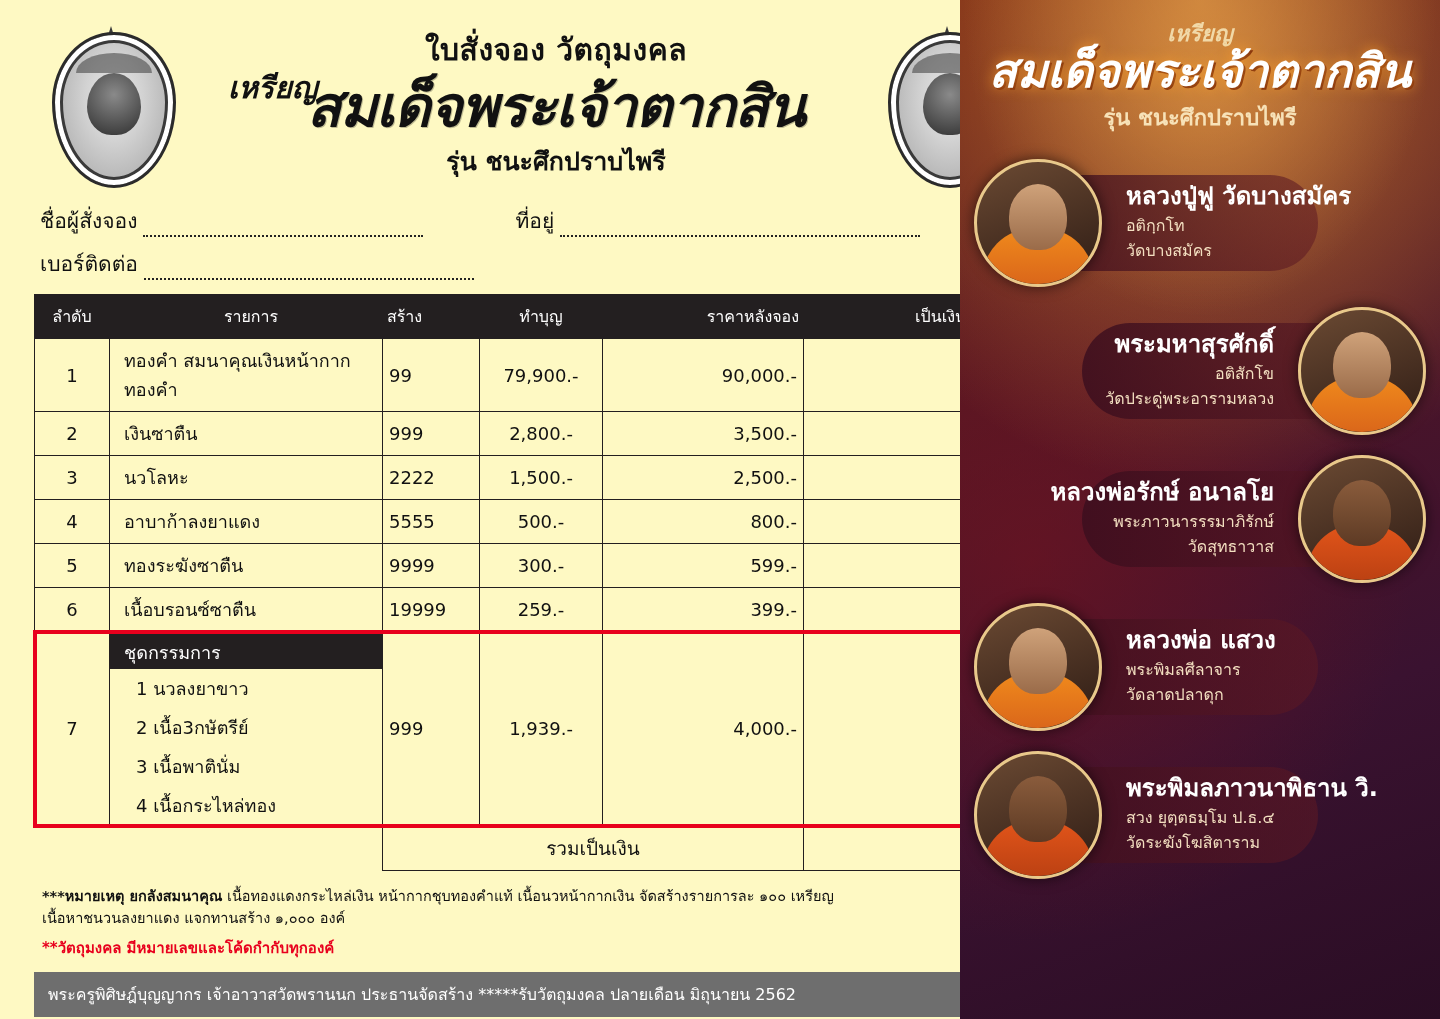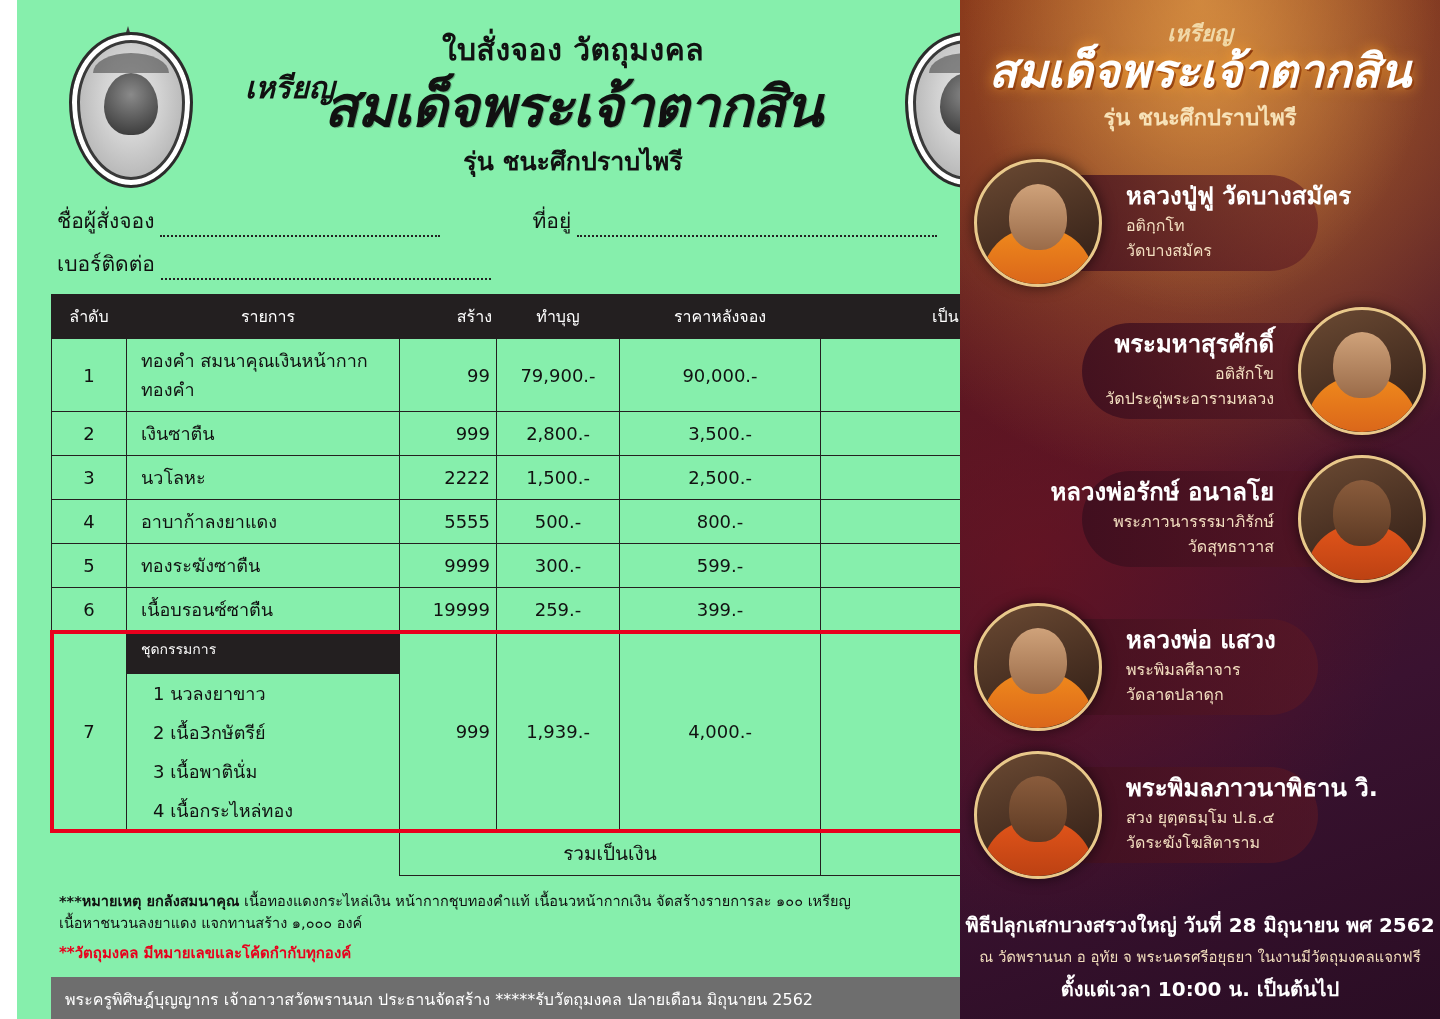--- a/index.html
+++ b/index.html
@@ -7,24 +7,23 @@
     width:1440px;height:1019px;
     font-family:"DejaVu Sans","Liberation Sans",sans-serif;
     background:#ffffff;
     overflow:hidden;
   }
   .page{position:relative;width:1440px;height:1019px;}
 
   
   .form{
     position:absolute;left:0;top:0;width:1112px;height:1019px;
-    background:#86efac;
+    background:#fef9c3;
     box-sizing:border-box;
     padding:18px 34px 10px 34px;
-    margin-left:17px;
   }
 
   .header{position:relative;height:180px;}
   .seal{
     position:absolute;top:14px;width:118px;height:150px;
   }
   .seal.left{left:18px;}
   .seal.right{right:72px;}
   .seal .oval{
     width:100%;height:100%;
@@ -90,28 +89,28 @@
   }
   table.order th{
     background:#231f20;color:#fff;font-weight:500;
     padding:9px 4px;border:1px solid #231f20;font-size:16px;
   }
   table.order td{
     border:1px solid #231f20;padding:7px 6px;height:28px;
   }
   .c-no{width:62px;text-align:center;}
   .c-item{width:252px;padding-left:14px !important;}
-  .c-make{width:84px;text-align:right;}
+  .c-make{width:84px;text-align:left;}
   .c-merit{width:110px;text-align:center;}
-  .c-price{width:188px;text-align:center;}
+  .c-price{width:188px;text-align:right;}
   .c-money{width:auto;}
 
   .setcell{padding:0 !important;vertical-align:top;}
   .set-head{
-    background:#231f20;color:#fff;padding:6px 0 14px 14px;font-size:14px;
+    background:#231f20;color:#fff;padding:6px 0 2px 14px;font-size:18px;
   }
   .set-line{padding:5px 0 5px 26px;font-size:18px;color:#111;}
 
   .hl{outline:4px solid #e8001d;outline-offset:-2px;}
 
   .sumrow td{height:34px;}
   .sumlabel{text-align:center;font-size:19px;}
 
   .notes{margin-top:14px;padding-left:8px;}
   .note1{font-size:14.5px;color:#111;line-height:1.55;}
@@ -395,20 +394,15 @@
           </div>
         <div class="txt">
           <div class="m-name">พระพิมลภาวนาพิธาน วิ.</div>
           <div class="m-l2">สวง ยุตฺตธมฺโม ป.ธ.๔</div>
           <div class="m-l3">วัดระฆังโฆสิตาราม</div>
         </div>
       </div>
 
     </div>
 
-    <div class="p-foot">
-      <div class="f1">พิธีปลุกเสกบวงสรวงใหญ่ วันที่ 28 มิถุนายน พศ 2562</div>
-      <div class="f2">ณ วัดพรานนก อ อุทัย จ พระนครศรีอยุธยา ในงานมีวัตถุมงคลแจกฟรี</div>
-      <div class="f3">ตั้งแต่เวลา 10:00 น. เป็นต้นไป</div>
-    </div>
   </div>
 
 </div>
 
 </body></html>

